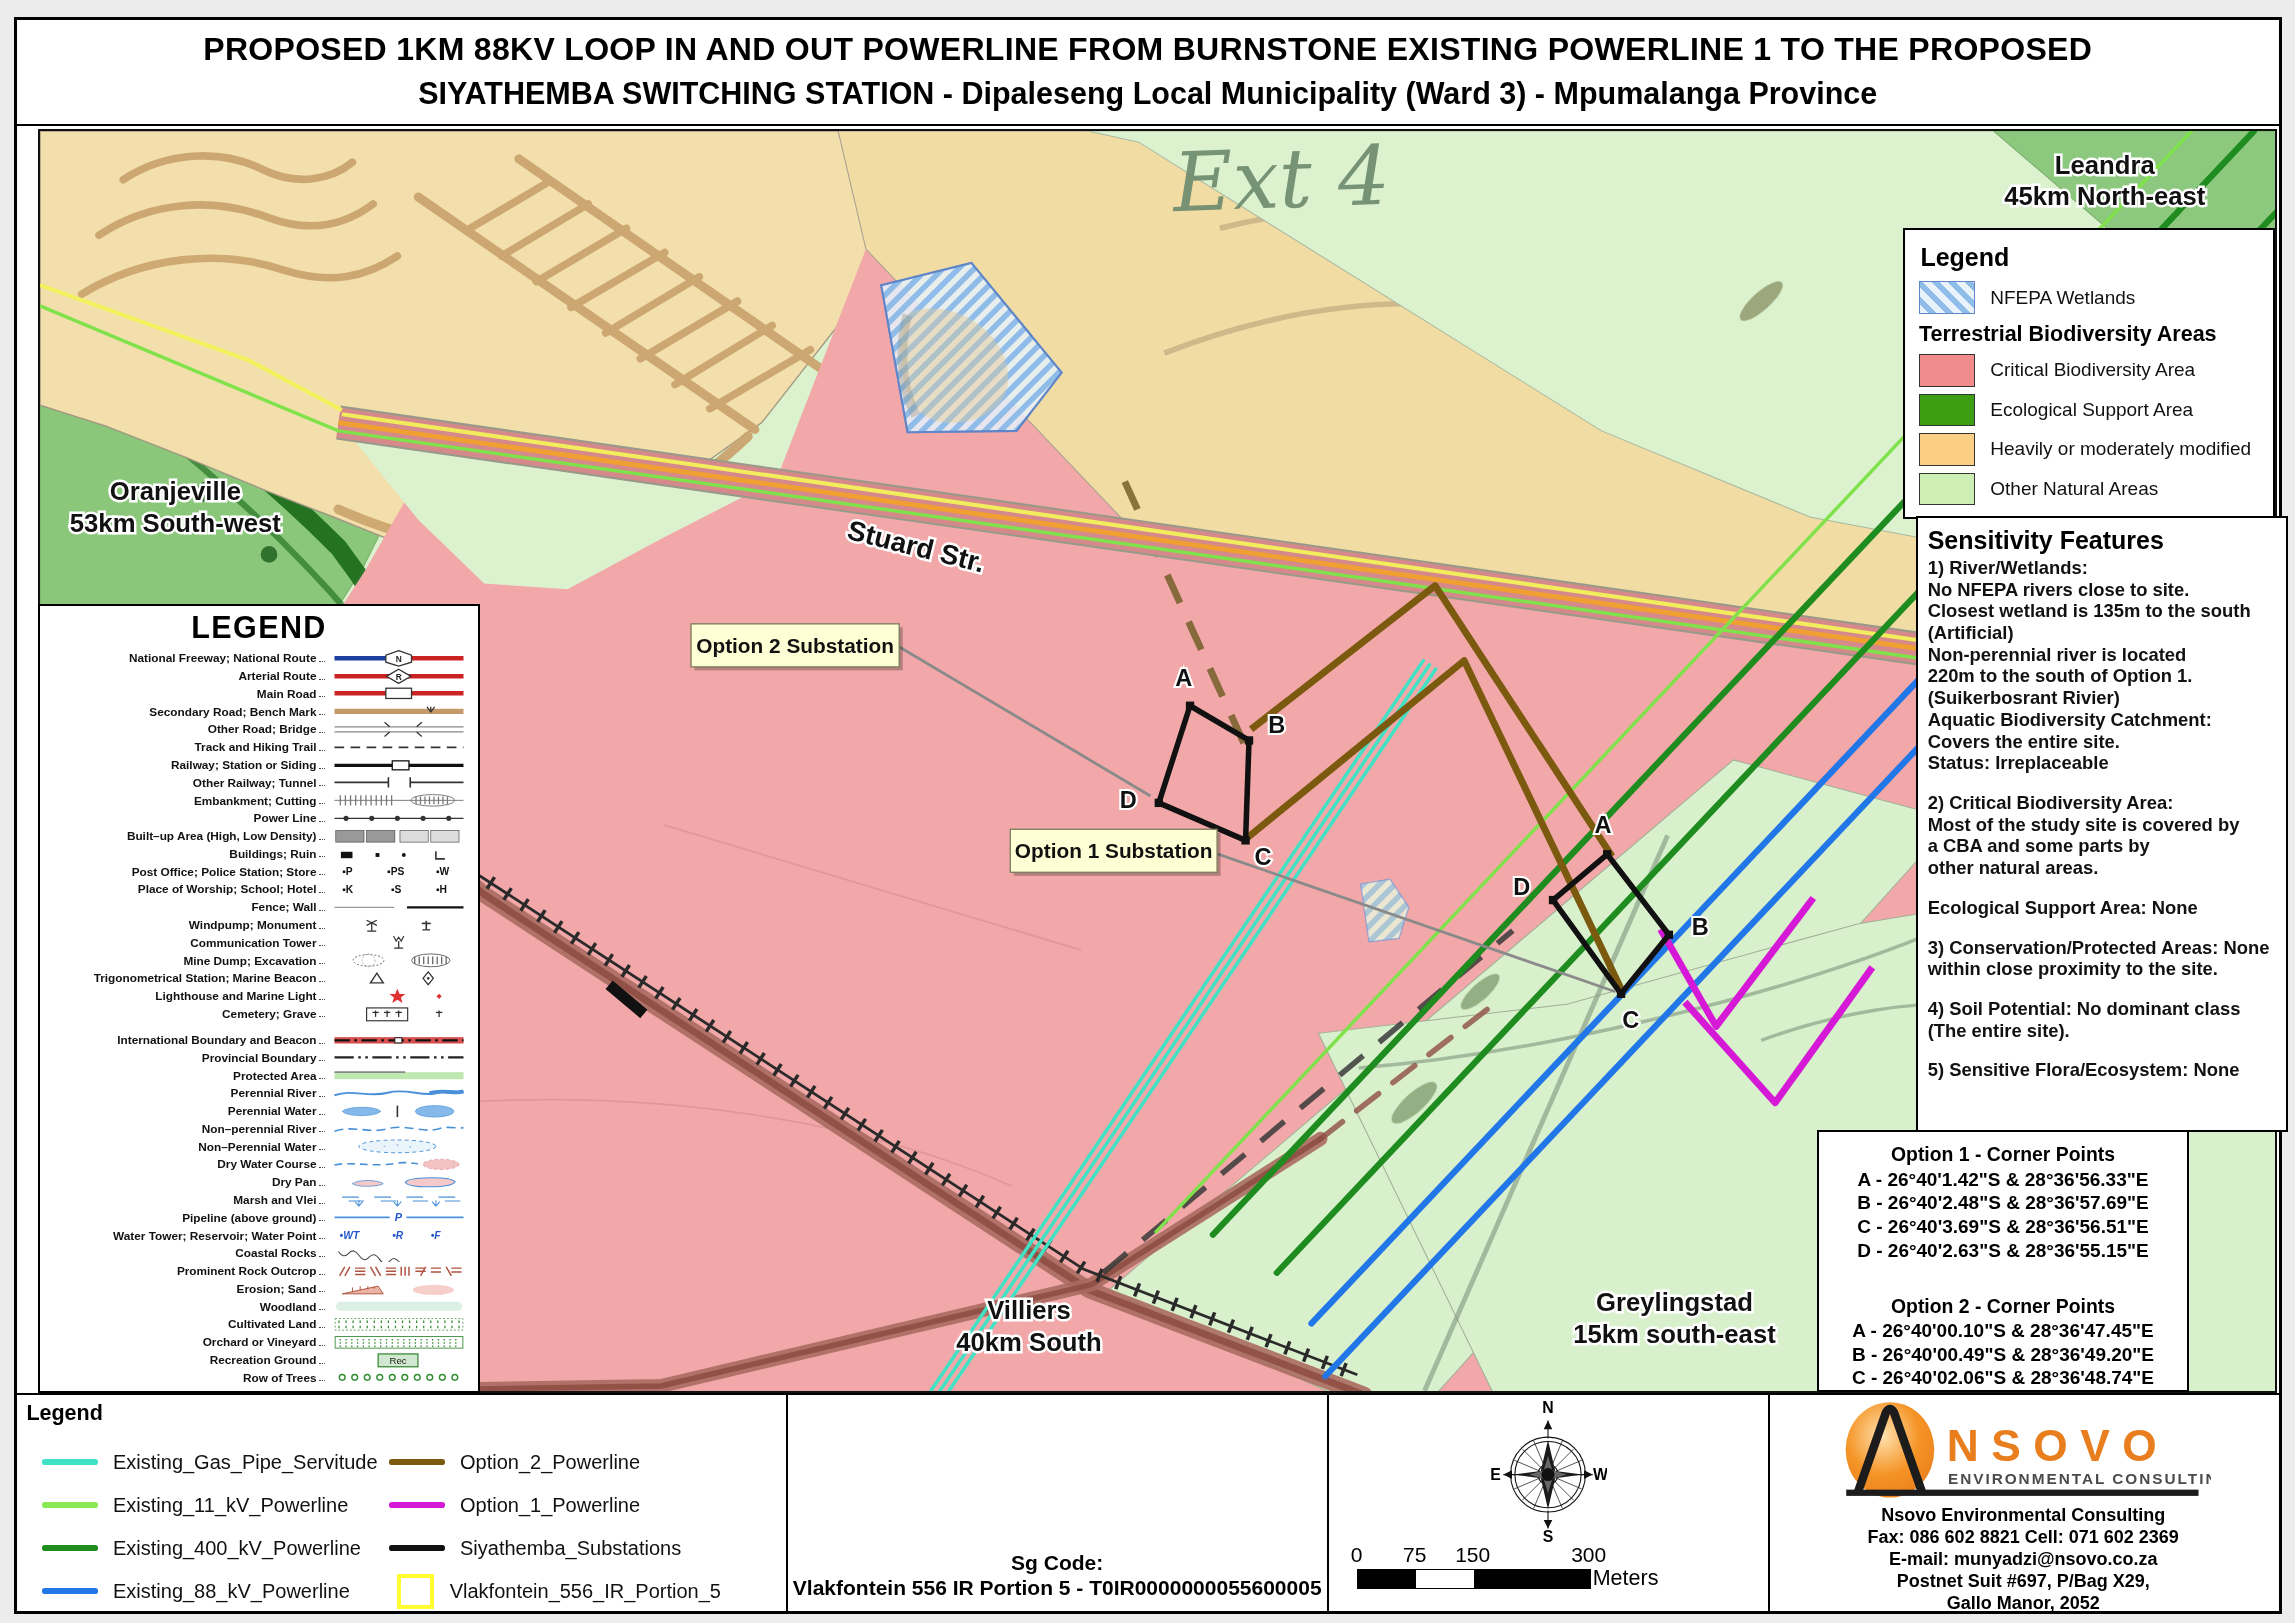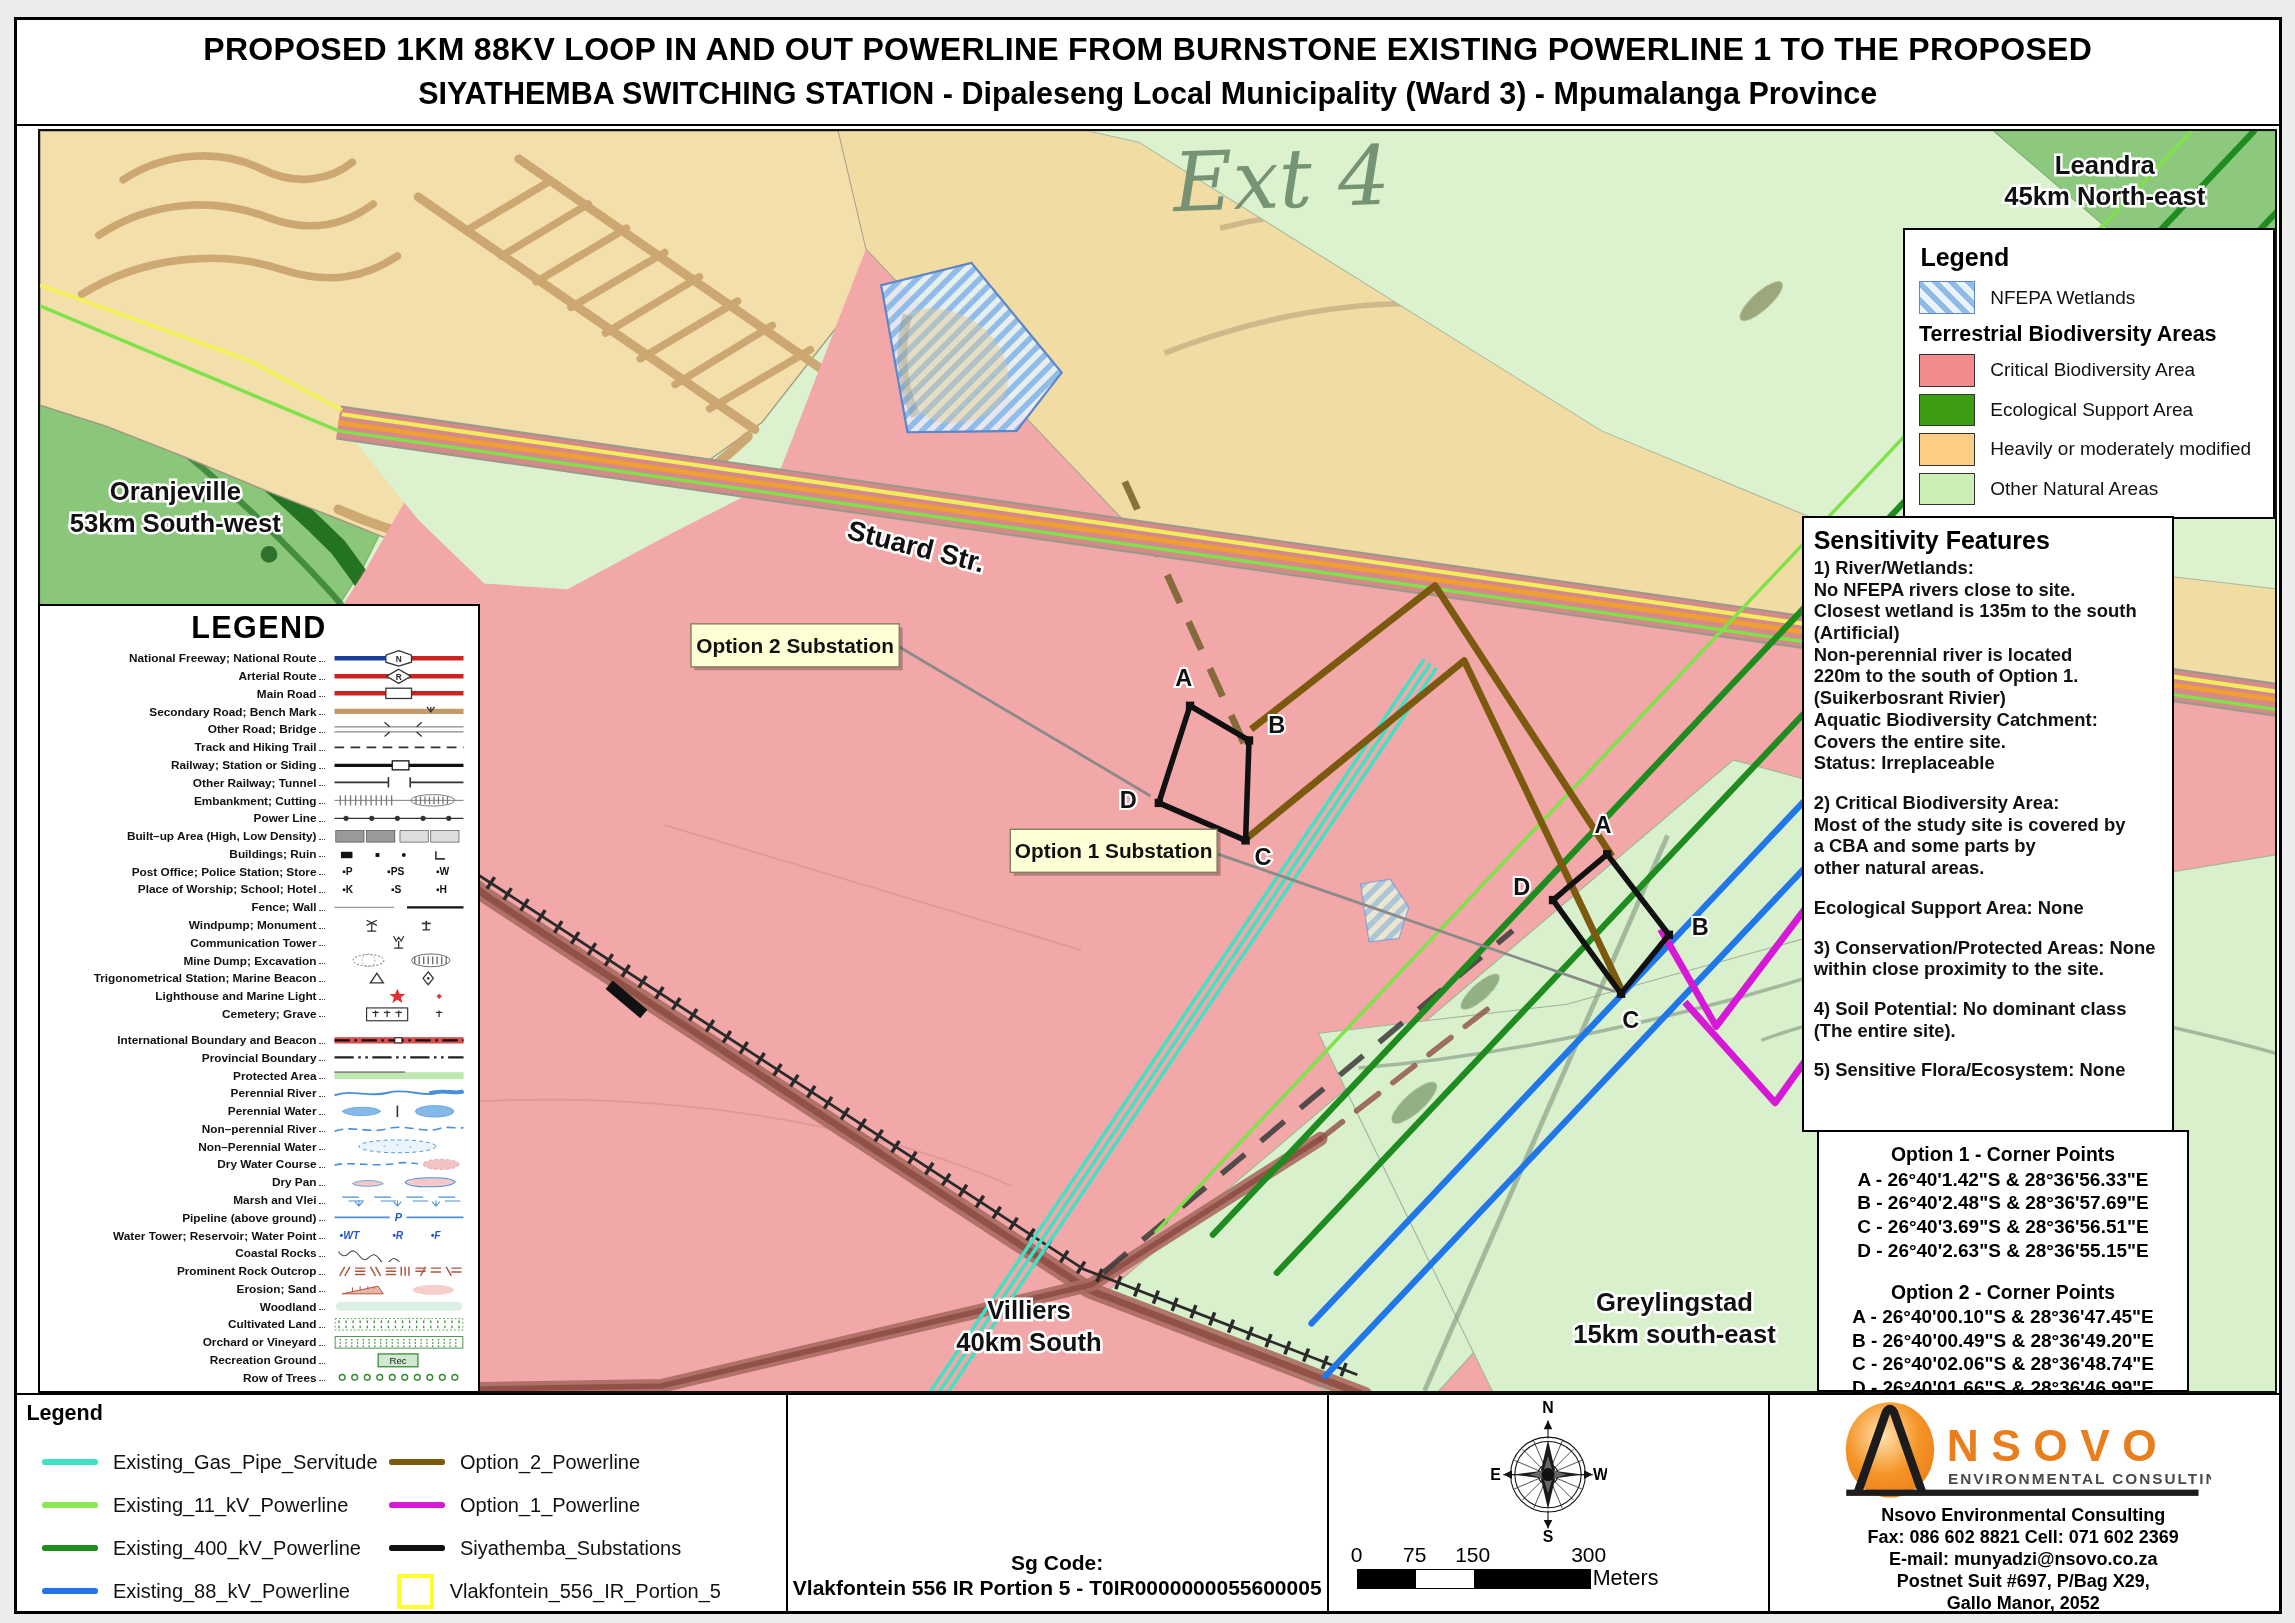--- a/index.html
+++ b/index.html
@@ -24,21 +24,21 @@
   .lsym{width:142px;flex:0 0 142px;display:flex;align-items:center;}
   .lsym svg{width:142px;height:16.7px;}
   .lsym svg text{font-family:"Liberation Sans",sans-serif;}
   #rlegend{left:1903px;top:228px;width:372px;height:291px;padding:7px 14px;}
   #rlegend .rtitle{font-size:25px;font-weight:bold;margin:5.6px 0 9.7px 1.4px;}
   .rrow{display:flex;align-items:center;margin:7px 0;}
   .rswatch{width:54px;height:30.5px;border:1.4px solid #333;margin-right:15.3px;flex:0 0 54px;}
   .rswatch.hatch{background:repeating-linear-gradient(45deg,#EAF3FB 0 6.2px,#8FBCE8 6.2px 11.8px);border:1.4px solid #5E86C8;}
   .rlabel{font-size:19px;color:#111;}
   #rlegend .rsub{font-size:21.5px;font-weight:bold;margin:8.3px 0 4.2px 0;}
-  #sfeat{left:1802px;top:516px;width:372px;height:616px;padding:5.6px 9.7px;}
+  #sfeat{left:1916px;top:516px;width:372px;height:616px;padding:5.6px 9.7px;}
   #sfeat .stitle{font-size:25px;font-weight:bold;margin:2.8px 0 1.4px 0;}
   .sline{font-size:18.4px;font-weight:bold;line-height:1.18;color:#111;}
   .sline.blank{height:18px;}
   #cpoints{left:1817px;top:1130px;width:372px;height:262px;padding:7px 4.2px;text-align:center;}
   .cptitle{font-size:19.4px;font-weight:bold;margin:4.2px 0 1.4px 0;}
   .cprow{font-size:19px;font-weight:bold;line-height:1.25;white-space:nowrap;}
   
   #bottom{left:16.7px;top:1393px;width:2262px;height:218px;display:flex;background:#fff;border-top:2.8px solid #000;z-index:6;}
   .bcell{border-right:2.1px solid #000;height:100%;position:relative;box-sizing:border-box;}
   #bc1{width:771px;padding:5.6px 0 0 9.7px;}
@@ -816,21 +816,21 @@
 </div>
 
 <div id="cpoints" class="abs panel">
   <div class="cptitle">Option 1 - Corner Points</div>
   <div>
       <div class="cprow">A -  26°40'1.42"S  &amp;  28°36'56.33"E</div>
       <div class="cprow">B -  26°40'2.48"S  &amp;  28°36'57.69"E</div>
       <div class="cprow">C -  26°40'3.69"S  &amp;  28°36'56.51"E</div>
       <div class="cprow">D -  26°40'2.63"S  &amp;  28°36'55.15"E</div>
     </div>
-  <div class="cptitle" style="margin-top:18px;">Option 2 - Corner Points</div>
+  <div class="cptitle" style="margin-top:32px;">Option 2 - Corner Points</div>
   <div>
       <div class="cprow">A -   26°40'00.10"S  &amp;   28°36'47.45"E</div>
       <div class="cprow">B -   26°40'00.49"S  &amp;   28°36'49.20"E</div>
       <div class="cprow">C -   26°40'02.06"S  &amp;   28°36'48.74"E</div>
       <div class="cprow">D -   26°40'01.66"S  &amp;   28°36'46.99"E</div>
     </div>
 </div>
 
 <div id="bottom" class="abs">
   <div id="bc1" class="bcell">

